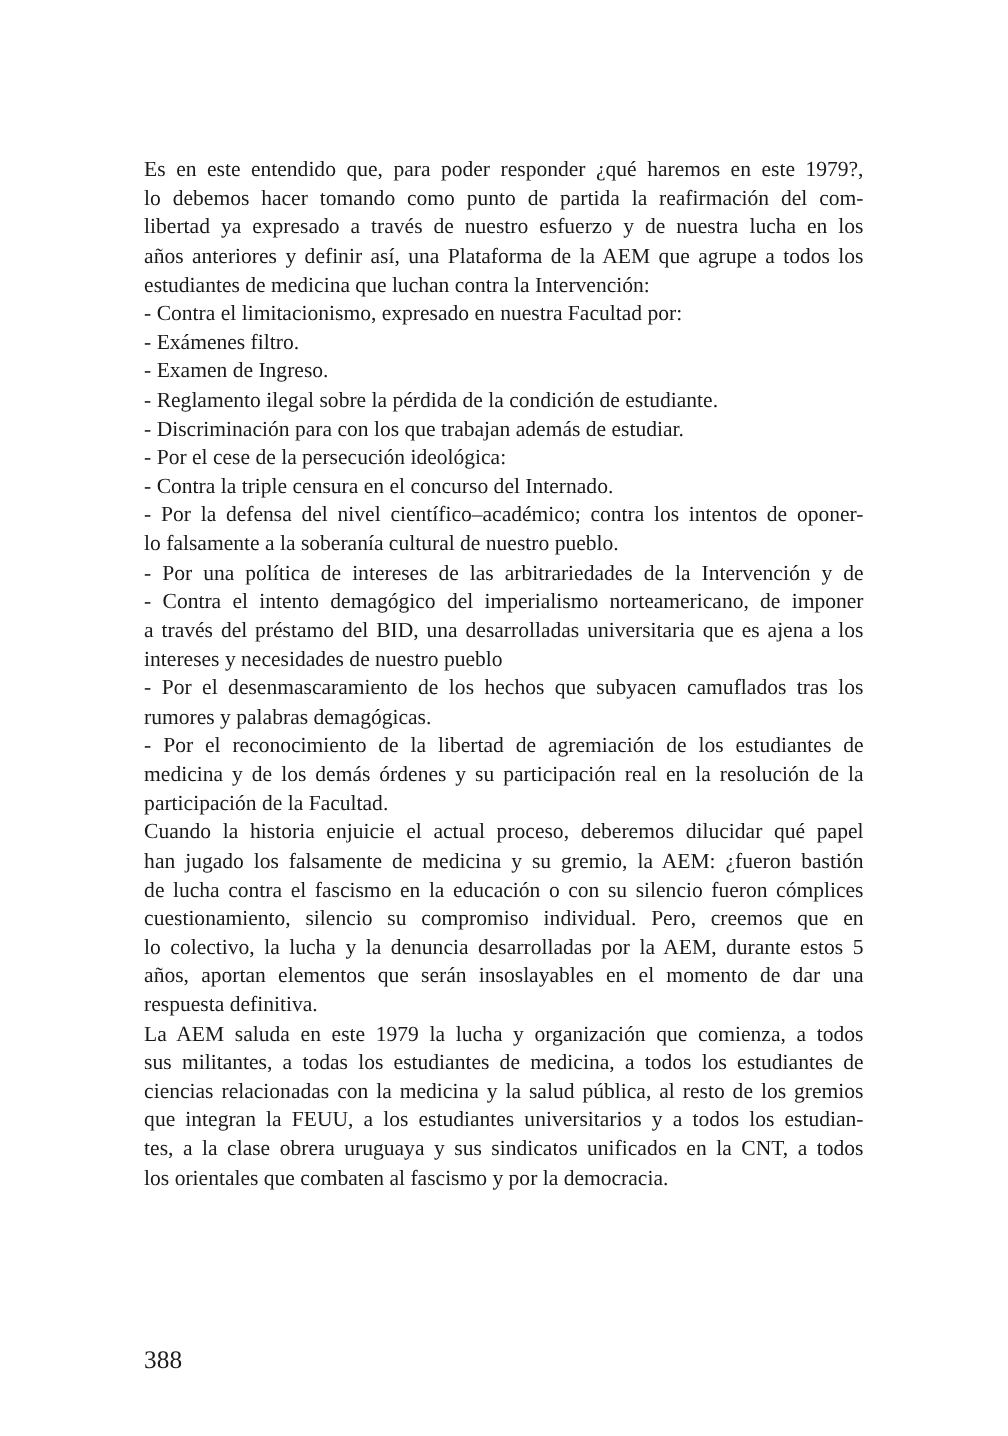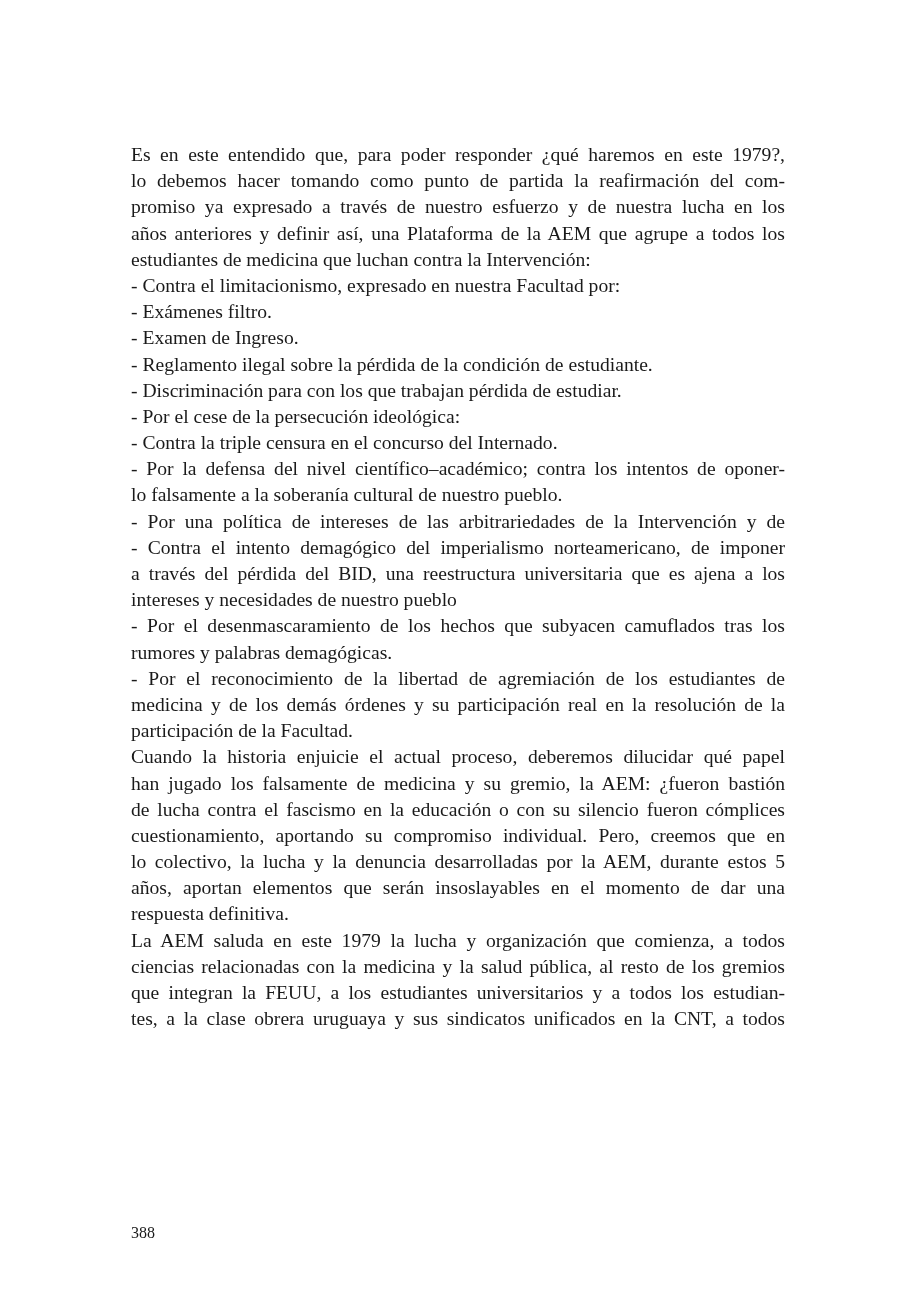--- a/index.html
+++ b/index.html
@@ -38,88 +38,90 @@
     height: 26.2px;
   }
   .line.last {
     text-align-last: left;
   }
   .page-number {
     position: absolute;
     left: 131px;
     top: 1224px;
     font-family: "Liberation Serif", "DejaVu Serif", serif;
-    font-size: 16px;
+    font-size: 23px;
     color: #1a1a1a;
   }
 </style>
 </head>
 <body>
 
 <div class="page">
   <div class="text-block" id="text-block">
       <div>
         <span class="line">Es en este entendido que, para poder responder ¿qué haremos en este 1979?,</span>
         <span class="line">lo debemos hacer tomando como punto de partida la reafirmación del com-</span>
-        <span class="line">promiso ya expresado a través de nuestro esfuerzo y de nuestra lucha en los</span>
+        <span class="line">libertad ya expresado a través de nuestro esfuerzo y de nuestra lucha en los</span>
         <span class="line">años anteriores y definir así, una Plataforma de la AEM que agrupe a todos los</span>
         <span class="line last">estudiantes de medicina que luchan contra la Intervención:</span>
       </div>
       <div>
         <span class="line last">- Contra el limitacionismo, expresado en nuestra Facultad por:</span>
       </div>
       <div>
         <span class="line last">- Exámenes filtro.</span>
       </div>
       <div>
         <span class="line last">- Examen de Ingreso.</span>
       </div>
       <div>
         <span class="line last">- Reglamento ilegal sobre la pérdida de la condición de estudiante.</span>
       </div>
       <div>
-        <span class="line last">- Discriminación para con los que trabajan pérdida de estudiar.</span>
+        <span class="line last">- Discriminación para con los que trabajan además de estudiar.</span>
       </div>
       <div>
         <span class="line last">- Por el cese de la persecución ideológica:</span>
       </div>
       <div>
         <span class="line last">- Contra la triple censura en el concurso del Internado.</span>
       </div>
       <div>
         <span class="line">- Por la defensa del nivel científico–académico; contra los intentos de oponer-</span>
         <span class="line last">lo falsamente a la soberanía cultural de nuestro pueblo.</span>
       </div>
       <div>
         <span class="line">- Por una política de intereses de las arbitrariedades de la Intervención y de</span>
       </div>
       <div>
         <span class="line">- Contra el intento demagógico del imperialismo norteamericano, de imponer</span>
-        <span class="line">a través del pérdida del BID, una reestructura universitaria que es ajena a los</span>
+        <span class="line">a través del préstamo del BID, una desarrolladas universitaria que es ajena a los</span>
         <span class="line last">intereses y necesidades de nuestro pueblo</span>
       </div>
       <div>
         <span class="line">- Por el desenmascaramiento de los hechos que subyacen camuflados tras los</span>
         <span class="line last">rumores y palabras demagógicas.</span>
       </div>
       <div>
         <span class="line">- Por el reconocimiento de la libertad de agremiación de los estudiantes de</span>
         <span class="line">medicina y de los demás órdenes y su participación real en la resolución de la</span>
         <span class="line last">participación de la Facultad.</span>
       </div>
       <div>
         <span class="line">Cuando la historia enjuicie el actual proceso, deberemos dilucidar qué papel</span>
         <span class="line">han jugado los falsamente de medicina y su gremio, la AEM: ¿fueron bastión</span>
         <span class="line">de lucha contra el fascismo en la educación o con su silencio fueron cómplices</span>
-        <span class="line">cuestionamiento, aportando su compromiso individual. Pero, creemos que en</span>
+        <span class="line">cuestionamiento, silencio su compromiso individual. Pero, creemos que en</span>
         <span class="line">lo colectivo, la lucha y la denuncia desarrolladas por la AEM, durante estos 5</span>
         <span class="line">años, aportan elementos que serán insoslayables en el momento de dar una</span>
         <span class="line last">respuesta definitiva.</span>
       </div>
       <div>
         <span class="line">La AEM saluda en este 1979 la lucha y organización que comienza, a todos</span>
+        <span class="line">sus militantes, a todas los estudiantes de medicina, a todos los estudiantes de</span>
         <span class="line">ciencias relacionadas con la medicina y la salud pública, al resto de los gremios</span>
         <span class="line">que integran la FEUU, a los estudiantes universitarios y a todos los estudian-</span>
         <span class="line">tes, a la clase obrera uruguaya y sus sindicatos unificados en la CNT, a todos</span>
+        <span class="line last">los orientales que combaten al fascismo y por la democracia.</span>
       </div>
     </div>
   <div class="page-number">388</div>
 </div>
 
 </body></html>

